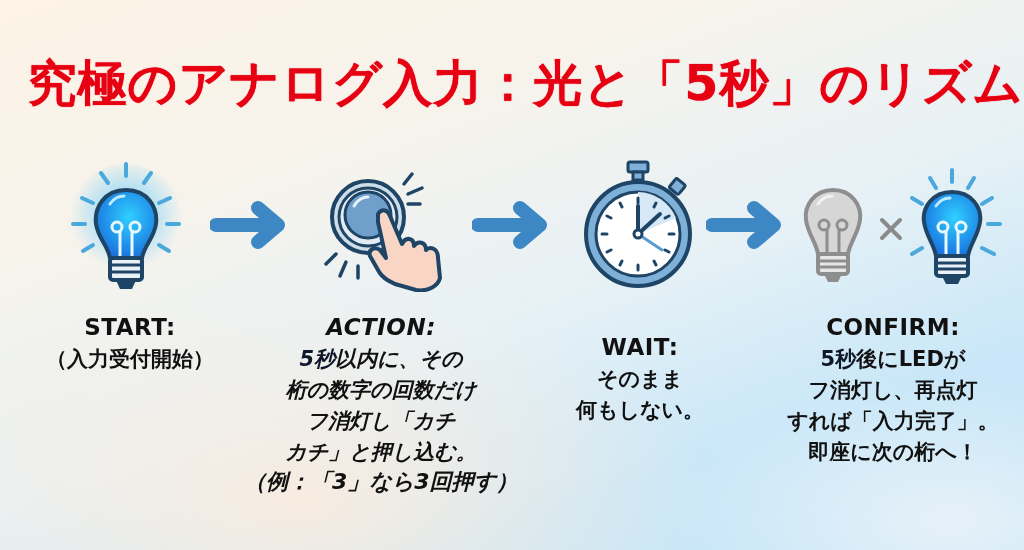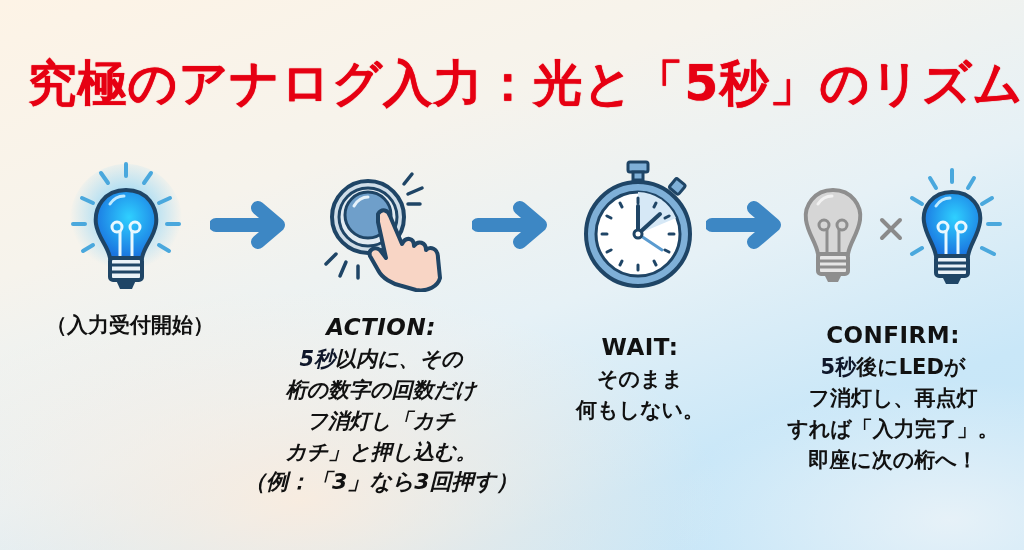--- a/index.html
+++ b/index.html
@@ -172,37 +172,38 @@
   </g>
   <rect x="36" y="90" width="32" height="20" rx="3" fill="#eaf2f8" stroke="#1f4566" stroke-width="4"></rect>
   <g stroke="#1f4566" stroke-width="3">
       <line x1="38" y1="97" x2="66" y2="97"></line>
       <line x1="38" y1="103" x2="66" y2="103"></line>
     </g>
   <path d="M42 110 L62 110 L58 118 L46 118 Z" fill="#1f4566"></path>
 </svg>
 
 <div class="step-text" style="left:20px;top:310px;width:220px;">
+  <div class="step-head">START:</div>
   <div>（入力受付開始）</div>
 </div>
 
 <div class="step-text" style="left:240px;top:310px;width:282px;font-style:italic;">
   <div class="step-head">ACTION:</div>
   <div><span class="red">5秒</span><span>以内に、その</span></div>
   <div>桁の数字の回数だけ</div>
   <div>フ消灯し「カチ</div>
   <div>カチ」と押し込む。</div>
   <div class="small">（例：「3」なら3回押す）</div>
 </div>
 
 <div class="step-text" style="left:540px;top:310px;width:200px;margin-top:20px;">
   <div class="step-head">WAIT:</div>
   <div>そのまま</div>
   <div>何もしない。</div>
 </div>
 
-<div class="step-text" style="left:770px;top:310px;width:246px;margin-top:8px;">
+<div class="step-text" style="left:770px;top:310px;width:246px;">
   <div class="step-head">CONFIRM:</div>
   <div><span class="red">5秒</span><span>後にLEDが</span></div>
   <div>フ消灯し、再点灯</div>
   <div>すれば「入力完了」。</div>
   <div>即座に次の桁へ！</div>
 </div>
 
 </body></html>

